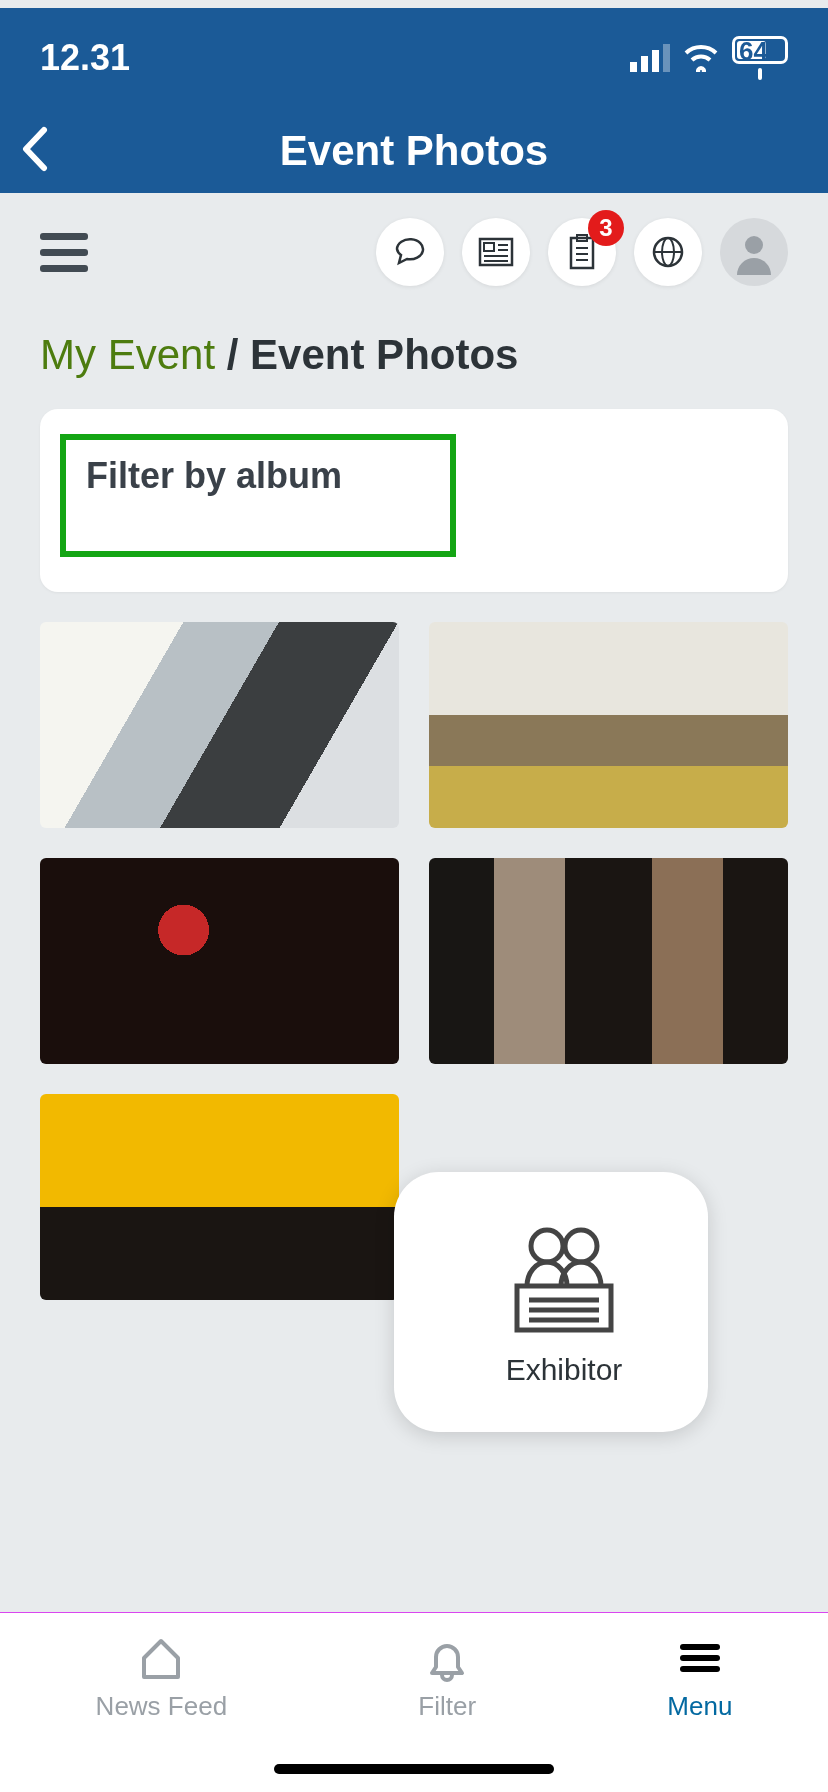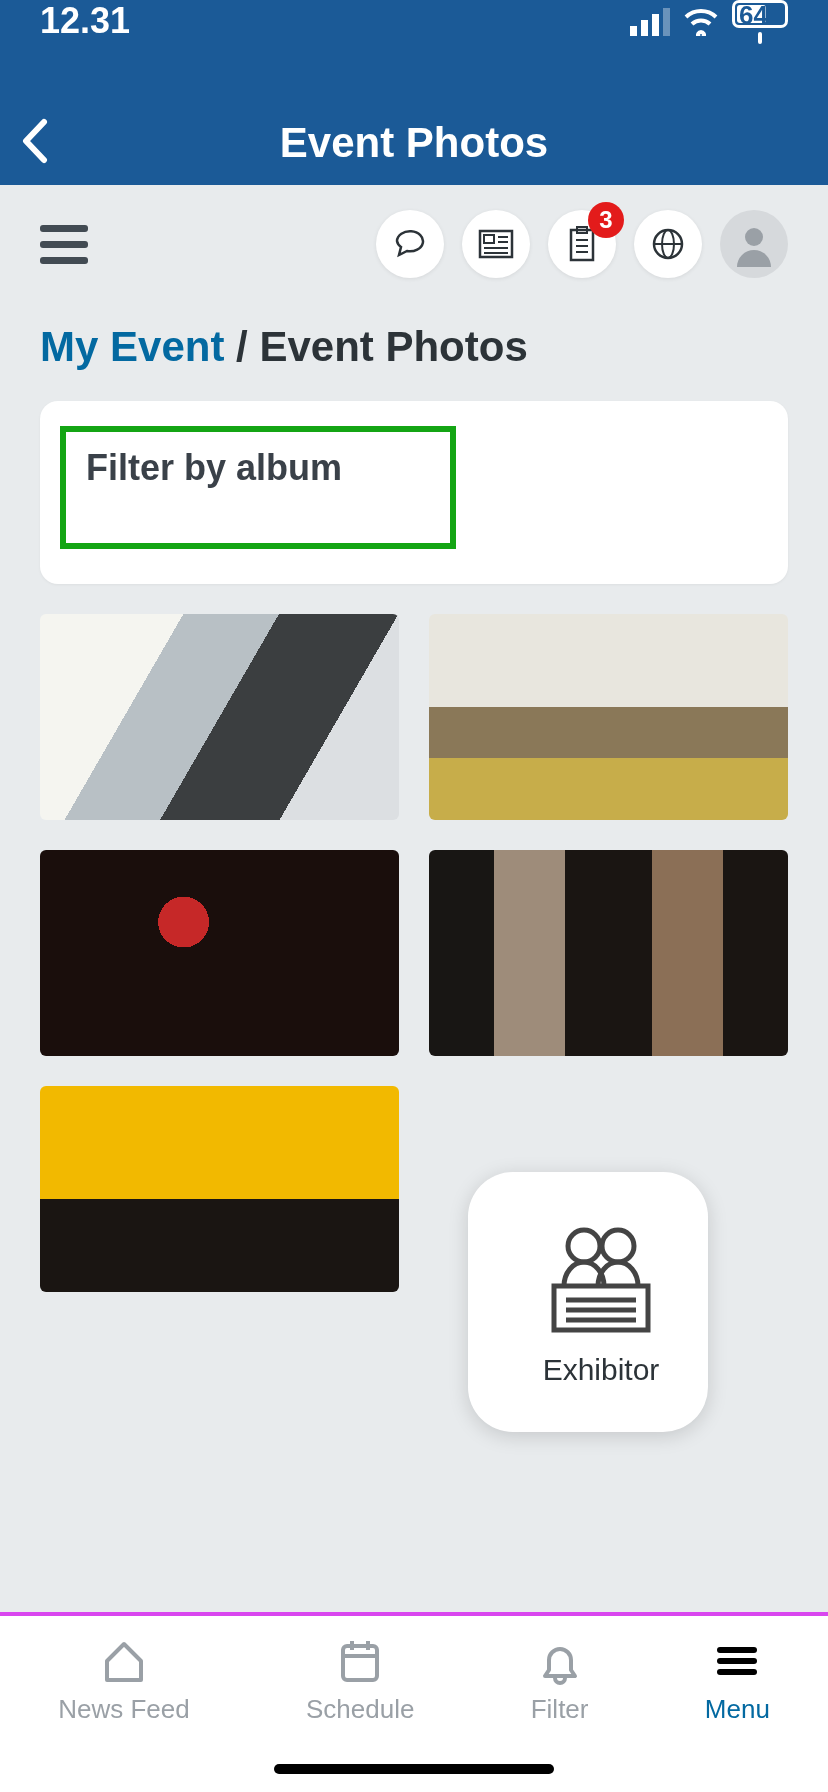--- a/index.html
+++ b/index.html
@@ -1,42 +1,42 @@
 <!DOCTYPE html>
 <html><head>
 <meta charset="utf-8">
 <style>
   * { box-sizing: border-box; margin: 0; padding: 0; }
   html, body { width: 828px; height: 1792px; font-family: -apple-system, Helvetica, Arial, sans-serif; background: #e8ebed; overflow: hidden; }
-  .status-bar { height: 100px; background: #1b5a97; display: flex; align-items: flex-start; justify-content: space-between; padding: 0 40px; color: #fff; font-size: 36px; font-weight: 600; }
+  .status-bar { height: 100px; background: #1b5a97; display: flex; align-items: center; justify-content: space-between; padding: 12px 40px; color: #fff; font-size: 36px; font-weight: 600; margin-top: 8px; }
   .status-right { display: flex; align-items: center; gap: 12px; }
   .header { height: 85px; background: #1b5a97; display: flex; align-items: center; justify-content: center; position: relative; }
   .back-btn { position: absolute; left: 20px; top: 50%; transform: translateY(-50%); color: #fff; }
   .header-title { color: #fff; font-size: 42px; font-weight: 600; }
   .toolbar { display: flex; align-items: center; padding: 25px 40px; gap: 18px; }
   .hamburger { display: flex; flex-direction: column; gap: 9px; margin-right: auto; }
   .hamburger span { width: 48px; height: 7px; background: #424b53; border-radius: 3px; }
   .circ-btn { width: 68px; height: 68px; border-radius: 50%; background: #fff; display: flex; align-items: center; justify-content: center; box-shadow: 0 1px 4px rgba(0,0,0,0.08); position: relative; }
   .avatar { width: 68px; height: 68px; border-radius: 50%; background: #d6d9dc; display: flex; align-items: center; justify-content: center; overflow: hidden; }
   .badge { position: absolute; top: -8px; right: -8px; width: 36px; height: 36px; border-radius: 50%; background: #e31b1b; color: #fff; font-size: 24px; font-weight: 600; display: flex; align-items: center; justify-content: center; }
   .breadcrumb { padding: 20px 40px 30px; font-size: 42px; color: #6b7278; }
   .breadcrumb .current { color: #2c3338; font-weight: 600; }
   .breadcrumb .sep { color: #2c3338; font-weight: 600; }
-  .breadcrumb .root { color: #0369a1; font-weight: 700; }
+  .breadcrumb .root { color: #4d7c0f; font-weight: 400; }
   .filter-card { margin: 0 40px 30px; background: #fff; border-radius: 18px; padding: 25px 20px 35px 20px; box-shadow: 0 1px 3px rgba(0,0,0,0.05); }
   .highlight { border: 6px solid #14a514; padding: 15px 20px 25px 20px; width: 56%; }
   .filter-title { font-size: 36px; font-weight: 600; color: #3a4149; margin-bottom: 29px; }
   .radio-row { display: flex; align-items: center; gap: 18px; }
   .radio { width: 34px; height: 34px; border: 4px solid #2c3338; border-radius: 50%; flex-shrink: 0; }
   .radio-label { font-size: 34px; color: #3a4149; }
   .grid { display: grid; grid-template-columns: 1fr 1fr; gap: 30px; padding: 0 40px; }
   .tile { width: 100%; height: 206px; border-radius: 6px; overflow: hidden; position: relative; }
-  .fab { position: fixed; right: 120px; bottom: 360px; width: 240px; height: 260px; background: #fff; border-radius: 45px; box-shadow: 0 4px 20px rgba(0,0,0,0.15); display: flex; flex-direction: column; align-items: center; justify-content: center; gap: 15px; padding-left: 26px; }
+  .fab { position: fixed; right: 120px; bottom: 360px; width: 314px; height: 260px; background: #fff; border-radius: 45px; box-shadow: 0 4px 20px rgba(0,0,0,0.15); display: flex; flex-direction: column; align-items: center; justify-content: center; gap: 15px; padding-left: 26px; }
   .fab-label { font-size: 30px; color: #2c3338; }
-  .bottom-nav { position: absolute; bottom: 0; left: 0; right: 0; height: 180px; background: #fff; border-top: 4px solid #d946ef; display: flex; justify-content: space-around; align-items: flex-start; padding-top: 20px; }
+  .bottom-nav { position: absolute; bottom: 0; left: 0; right: 0; height: 180px; background: #fff; border-top: 1px solid #d946ef; display: flex; justify-content: space-around; align-items: flex-start; padding-top: 20px; }
   .nav-item { display: flex; flex-direction: column; align-items: center; gap: 8px; color: #9aa0a6; font-size: 26px; }
   .nav-item.active { color: #0369a1; }
   .nav-item svg { width: 50px; height: 50px; }
   .home-ind { position: absolute; bottom: 18px; left: 50%; transform: translateX(-50%); width: 280px; height: 10px; background: #000; border-radius: 10px; }
   
   .ph1 { background: linear-gradient(120deg,#f5f5f0 30%,#b8c0c5 30%,#b8c0c5 50%,#3b3e40 50%,#3b3e40 75%,#dcdfe2 75%); }
   .ph2 { background: linear-gradient(180deg,#e8e6de 45%,#8a7858 45%,#8a7858 70%,#c7ad4a 70%); }
   .ph3 { background: radial-gradient(circle at 40% 35%,#c62828 0%,#c62828 10%,#1a0e0c 10%,#1a0e0c 100%); }
   .ph4 { background: linear-gradient(90deg,#181614 0%,#181614 18%,#9e8c7a 18%,#9e8c7a 38%,#1a1512 38%,#1a1512 62%,#8b6f56 62%,#8b6f56 82%,#1a1512 82%); }
   .ph5 { background: linear-gradient(180deg,#f2b900 0%,#f2b900 55%,#1a1512 55%); }
@@ -158,29 +158,20 @@
 
 <div class="bottom-nav">
   <div class="nav-item">
     <svg viewBox="0 0 50 50">
         <path d="M8 25 L25 8 L42 25 L42 44 L8 44 Z" stroke="#9aa0a6" stroke-width="4" fill="none" stroke-linejoin="round"></path>
       </svg>
     <span>News Feed</span>
   </div>
   <div class="nav-item">
     <svg viewBox="0 0 50 50">
-        <rect x="8" y="10" width="34" height="34" stroke="#9aa0a6" stroke-width="4" fill="none" rx="4"></rect>
-        <line x1="8" y1="20" x2="42" y2="20" stroke="#9aa0a6" stroke-width="4"></line>
-        <line x1="17" y1="5" x2="17" y2="14" stroke="#9aa0a6" stroke-width="4"></line>
-        <line x1="33" y1="5" x2="33" y2="14" stroke="#9aa0a6" stroke-width="4"></line>
-      </svg>
-    <span>Schedule</span>
-  </div>
-  <div class="nav-item">
-    <svg viewBox="0 0 50 50">
         <path d="M14 34 v-10 a11 11 0 0 1 22 0 v10 l4 6 h-30 z" stroke="#9aa0a6" stroke-width="4" fill="none" stroke-linejoin="round"></path>
         <path d="M20 42 a5 5 0 0 0 10 0" stroke="#9aa0a6" stroke-width="4" fill="none"></path>
       </svg>
     <span>Filter</span>
   </div>
   <div class="nav-item active">
     <svg viewBox="0 0 50 50">
         <line x1="8" y1="14" x2="42" y2="14" stroke="#000" stroke-width="6" stroke-linecap="round"></line>
         <line x1="8" y1="25" x2="42" y2="25" stroke="#000" stroke-width="6" stroke-linecap="round"></line>
         <line x1="8" y1="36" x2="42" y2="36" stroke="#000" stroke-width="6" stroke-linecap="round"></line>

